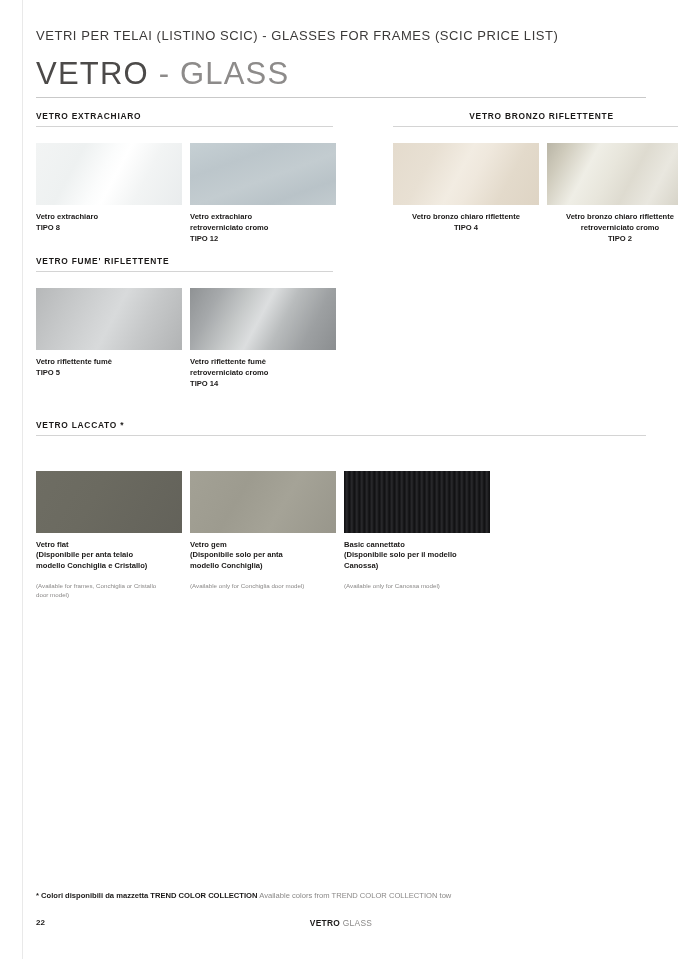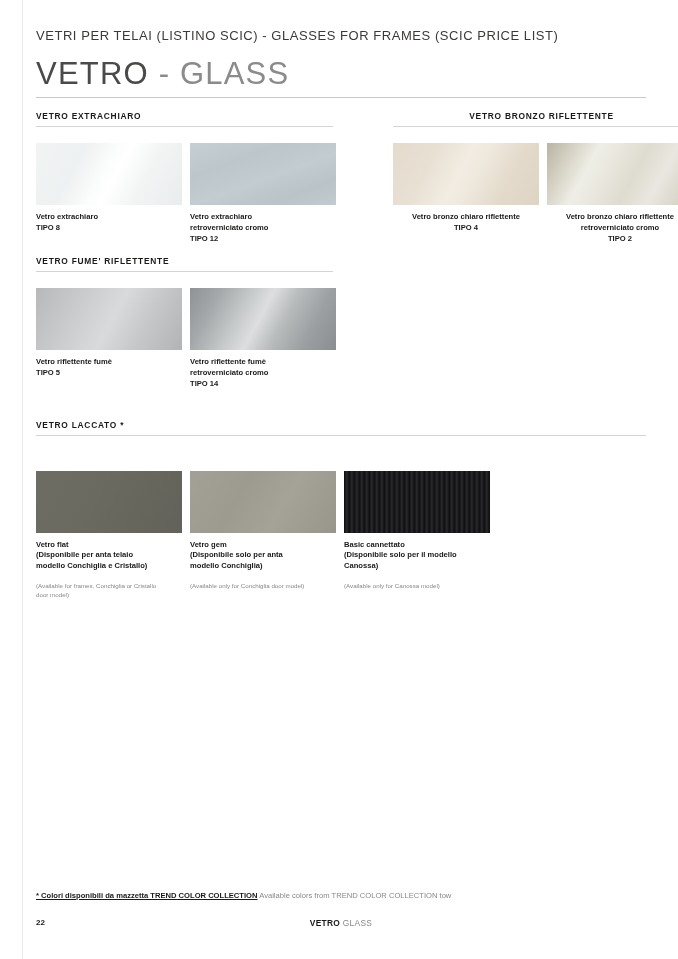--- a/index.html
+++ b/index.html
@@ -111,21 +111,21 @@
       #121214 0px, #121214 1px,
       #242427 2px, #2a2a2d 3px,
       #1a1a1c 4px, #141416 5px);
   }
 
   
   .footer-note {
     position:absolute; left:36px; top:891px; width:610px;
     font-size:7.6px; color:#1b1918; white-space:nowrap;
   }
-  .footer-note b { font-weight:bold;text-decoration:underline; }
+  .footer-note b { font-weight:bold; }
   .footer-note .en { color:#8a8887; font-weight:400; }
 
   .footer-bar {
     position:absolute; left:36px; top:918px; width:610px;
     display:flex; align-items:baseline;
   }
   .pageno { font-size:8px; font-weight:bold; color:#1b1918; }
   .foot-brand {
     position:absolute; left:0; right:0; text-align:center;
     font-size:8.4px; color:#8a8887; letter-spacing:0.3px;

